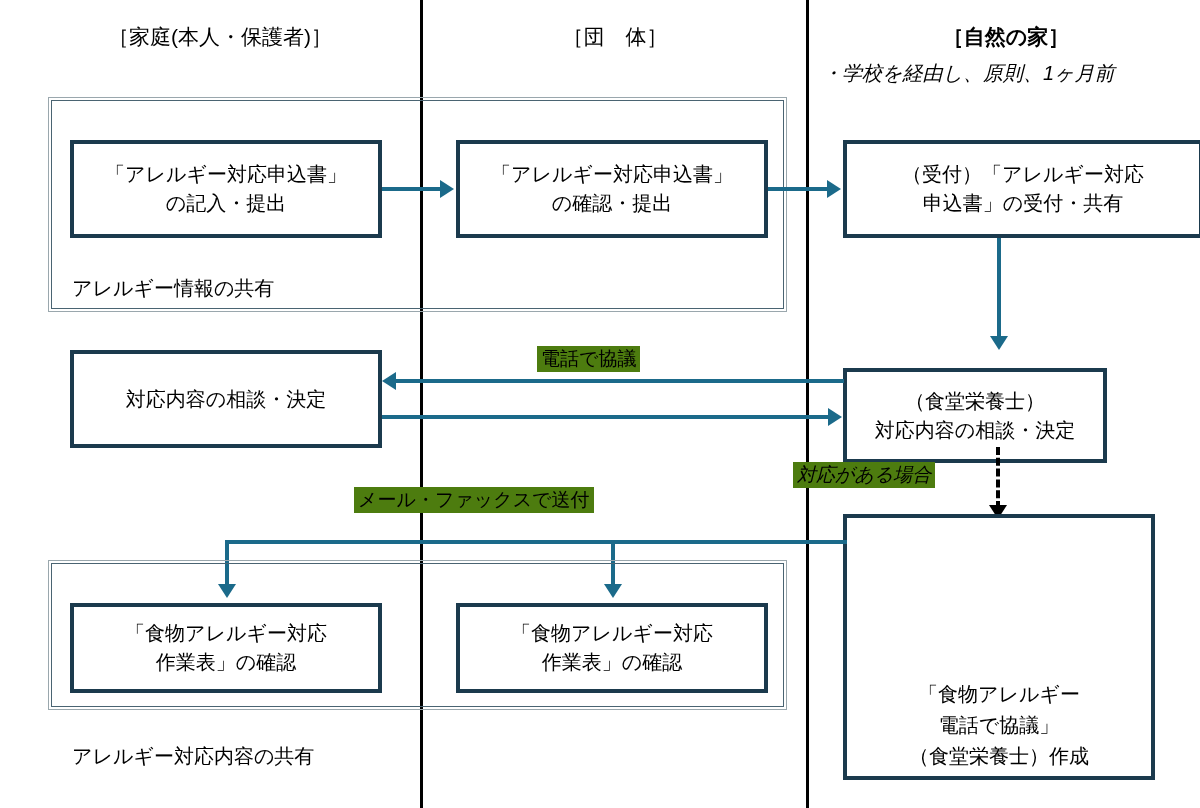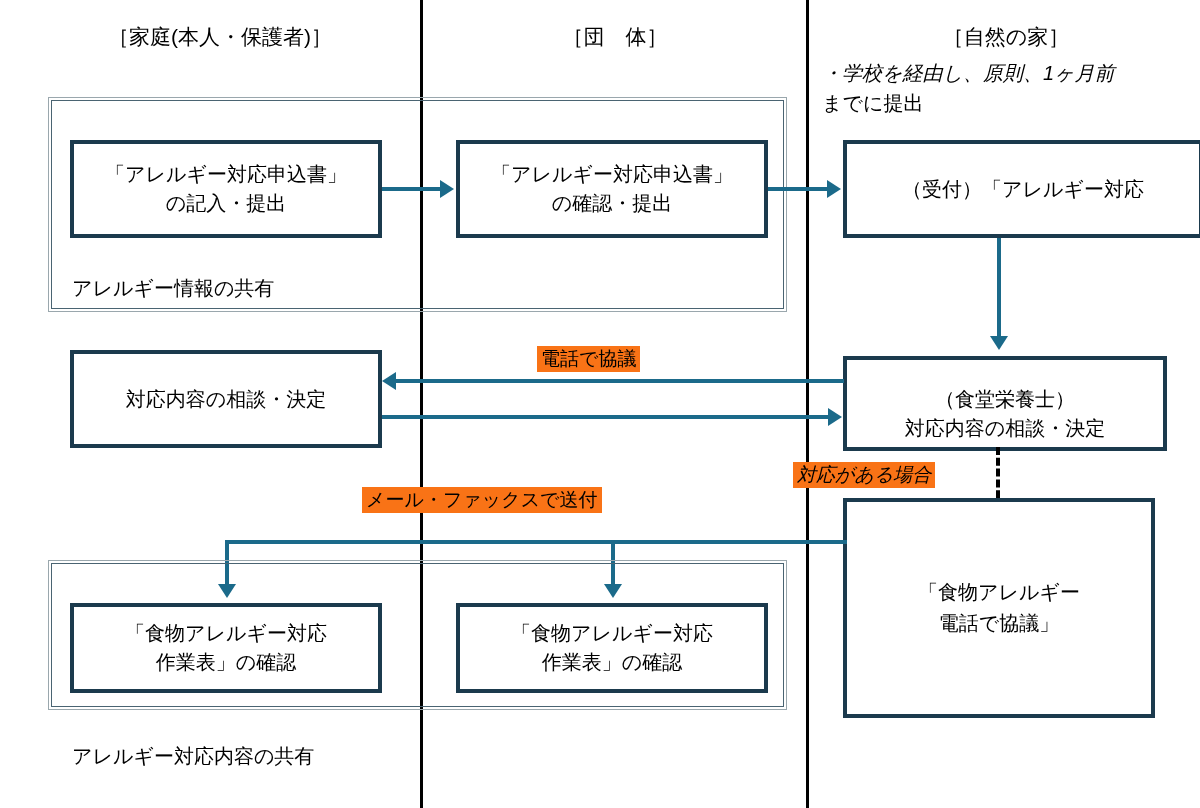--- a/index.html
+++ b/index.html
@@ -41,21 +41,21 @@
     padding:4px 8px;
   }
   .box.big{font-size:20px;line-height:1.55;}
 
   
   .caption{
     position:absolute;font-size:20px;line-height:28px;white-space:nowrap;
   }
   .edge-label{
     position:absolute;font-size:19px;line-height:26px;white-space:nowrap;
-    background:#f97316;padding:0 4px;
+    background:#4d7c0f;padding:0 4px;
   }
 
   
   .h-line{position:absolute;height:4px;background:#1b6a8a;}
   .v-line{position:absolute;width:4px;background:#1b6a8a;}
 
   .arrow-r{
     position:absolute;width:0;height:0;
     border-top:9px solid transparent;border-bottom:9px solid transparent;
     border-left:14px solid #1b6a8a;
@@ -82,24 +82,23 @@
 </head>
 <body>
 
 <div id="canvas">
 
   <div class="lane-divider" style="left:420px;"></div>
   <div class="lane-divider" style="left:806px;"></div>
 
   <div class="col-header" style="left:430px;top:22px;width:370px;">［団　体］</div>
   <div class="col-header" style="left:40px;top:22px;width:360px;">［家庭(本人・保護者)］</div>
-  <div class="col-header" style="left:816px;top:22px;width:380px;">［自然の家］</div>
+  <div class="col-header" style="left:816px;top:22px;width:380px;font-weight:bold;">［自然の家］</div>
 
   <div class="col-note" style="left:822px;top:58px;width:372px;font-style:italic;">・学校を経由し、原則、1ヶ月前</div>
-  <div class="col-note" style="left:822px;top:88px;width:372px;">までに提出</div>
 
   <div class="group-frame" style="left:48px;top:97px;width:739px;height:215px;"></div>
   <div class="caption" style="left:72px;top:274px;text-align:right;">アレルギー情報の共有</div>
 
   <div class="box" style="left:70px;top:140px;width:312px;height:98px;">
     <span>
       <span>「アレルギー対応申込書」</span><br>
       <span>の記入・提出</span>
     </span>
   </div>
@@ -107,63 +106,65 @@
   <div class="box" style="left:456px;top:140px;width:312px;height:98px;">
     <span>
       <span>「アレルギー対応申込書」</span><br>
       <span>の確認・提出</span>
     </span>
   </div>
 
   <div class="box" style="left:843px;top:140px;width:360px;height:98px;">
     <span>
       <span>（受付）「アレルギー対応</span><br>
+      <span>申込書」の受付・共有</span>
     </span>
   </div>
 
   <div class="h-line" style="left:382px;top:187px;width:60px;"></div>
   <div class="arrow-r" style="left:440px;top:180px;"></div>
 
   <div class="h-line" style="left:768px;top:187px;width:60px;"></div>
   <div class="arrow-r" style="left:827px;top:180px;"></div>
 
   <div class="v-line" style="left:997px;top:238px;height:100px;"></div>
   <div class="arrow-d" style="left:990px;top:336px;"></div>
 
   <div class="box" style="left:70px;top:350px;width:312px;height:98px;">
     <span>対応内容の相談・決定</span>
   </div>
 
-  <div class="box" style="left:843px;top:356px;width:324px;height:95px;align-items:flex-end;">
+  <div class="box" style="left:843px;top:368px;width:264px;height:95px;">
     <span>
       <span>（食堂栄養士）</span><br>
       <span>対応内容の相談・決定</span>
     </span>
   </div>
 
   <div class="h-line" style="left:396px;top:379px;width:448px;"></div>
   <div class="arrow-l" style="left:382px;top:372px;"></div>
 
   <div class="h-line" style="left:382px;top:415px;width:447px;"></div>
   <div class="arrow-r" style="left:828px;top:408px;"></div>
 
   <div class="edge-label" style="left:537px;top:346px;">電話で協議</div>
 
   <div class="edge-label" style="left:793px;top:462px;font-style:italic;">対応がある場合</div>
   <div class="v-dashed" style="left:996px;top:447px;height:62px;"></div>
   <div class="arrow-d-black" style="left:989px;top:505px;"></div>
 
-  <div class="box big" style="left:843px;top:498px;width:312px;height:220px;">
+  <div class="box big" style="left:843px;top:514px;width:312px;height:266px;align-items:flex-end;">
     <span>
       <span>「食物アレルギー</span><br>
       <span>電話で協議」</span><br>
+      <span>（食堂栄養士）作成</span>
     </span>
   </div>
 
-  <div class="edge-label" style="left:362px;top:487px;">メール・ファックスで送付</div>
+  <div class="edge-label" style="left:354px;top:487px;">メール・ファックスで送付</div>
 
   <div class="h-line" style="left:225px;top:540px;width:622px;"></div>
   <div class="v-line" style="left:225px;top:540px;height:48px;"></div>
   <div class="arrow-d" style="left:218px;top:584px;"></div>
   <div class="v-line" style="left:611px;top:540px;height:48px;"></div>
   <div class="arrow-d" style="left:604px;top:584px;"></div>
 
   <div class="group-frame" style="left:48px;top:560px;width:739px;height:150px;"></div>
   <div class="caption" style="left:72px;top:742px;text-align:right;">アレルギー対応内容の共有</div>
 

